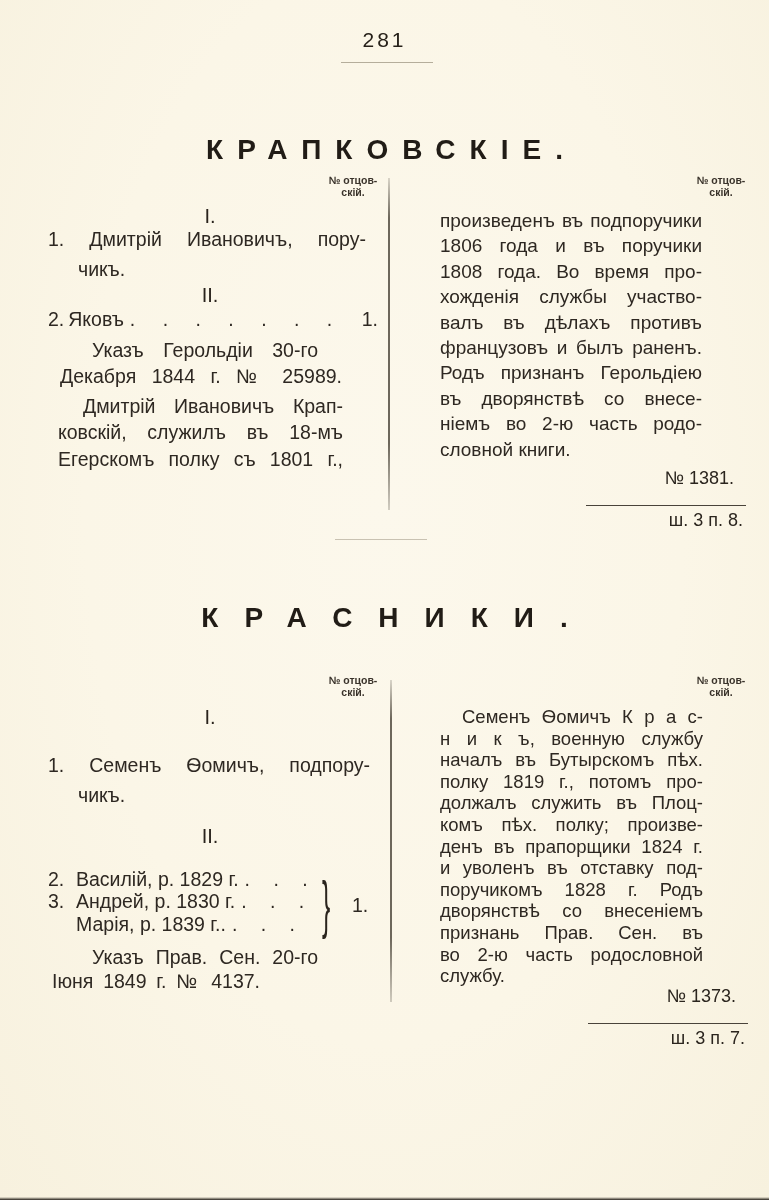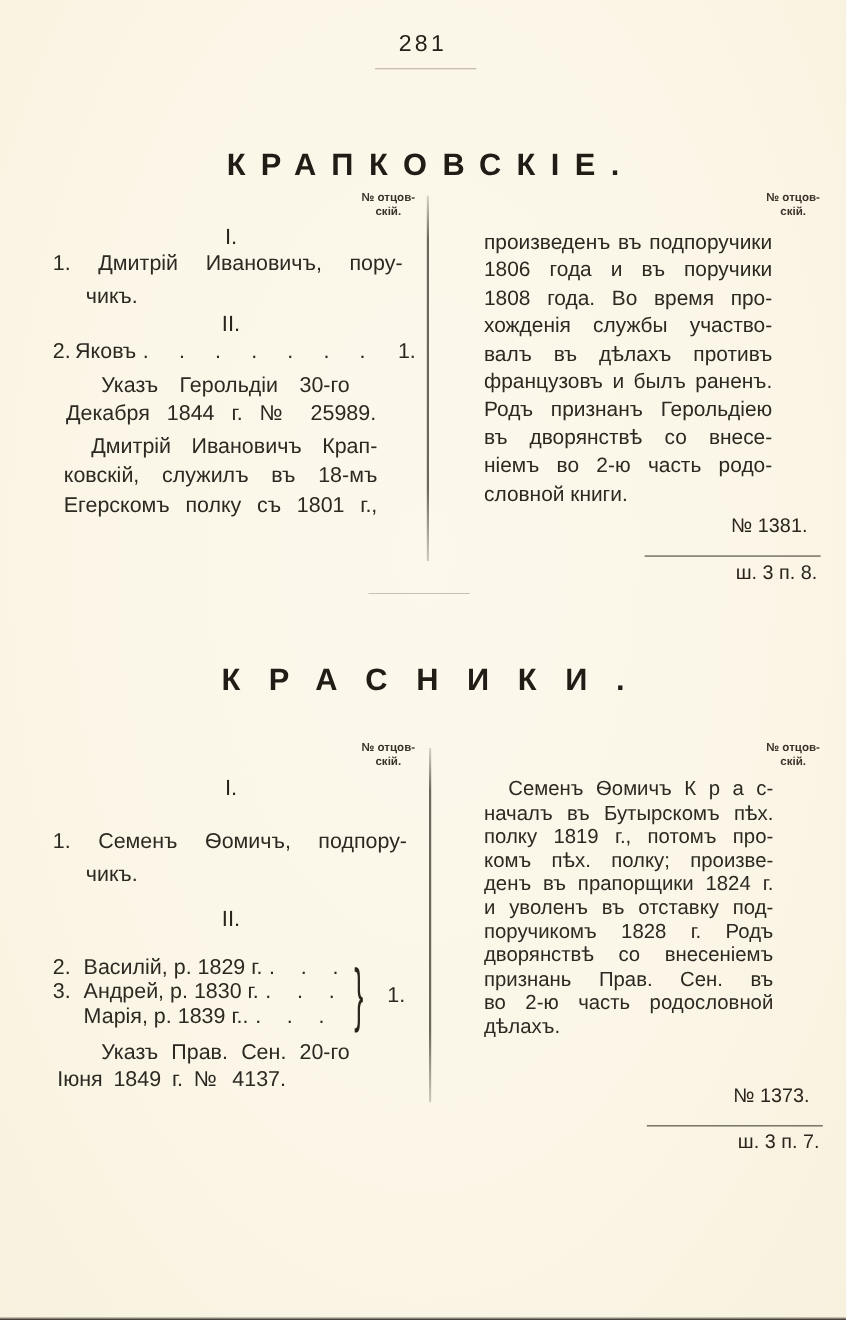--- a/index.html
+++ b/index.html
@@ -183,30 +183,32 @@
     </div>
   </div>
   <div class="abs" id="s2brace">}</div>
   <div class="abs" id="s2fa">1.</div>
 
   <div class="abs bt just" id="s2d1">Указъ Прав. Сен. 20-го</div>
   <div class="abs bt just" id="s2d2">Іюня 1849 г. № 4137.</div>
 
   <div class="abs rt" id="s2r">
     <div class="rl just indent-sm">Семенъ Ѳомичъ К р а с-</div>
+    <div class="rl just">н и к ъ, военную службу</div>
     <div class="rl just">началъ въ Бутырскомъ пѣх.</div>
     <div class="rl just">полку 1819 г., потомъ про-</div>
+    <div class="rl just">должалъ служить въ Плоц-</div>
     <div class="rl just">комъ пѣх. полку; произве-</div>
     <div class="rl just">денъ въ прапорщики 1824 г.</div>
     <div class="rl just">и уволенъ въ отставку под-</div>
     <div class="rl just">поручикомъ 1828 г. Родъ</div>
     <div class="rl just">дворянствѣ со внесеніемъ</div>
     <div class="rl just">признань Прав. Сен. въ</div>
     <div class="rl just">во 2-ю часть родословной</div>
-    <div class="rl">дѣлахъ.</div>
+    <div class="rl">службу.</div>
   </div>
 
   <div class="abs ref" id="s2ref">
     <div class="refnum">№ 1373.</div>
     <div class="refcode">ш. 3 п. 7.</div>
   </div>
 
 </div>
 
 </body></html>

